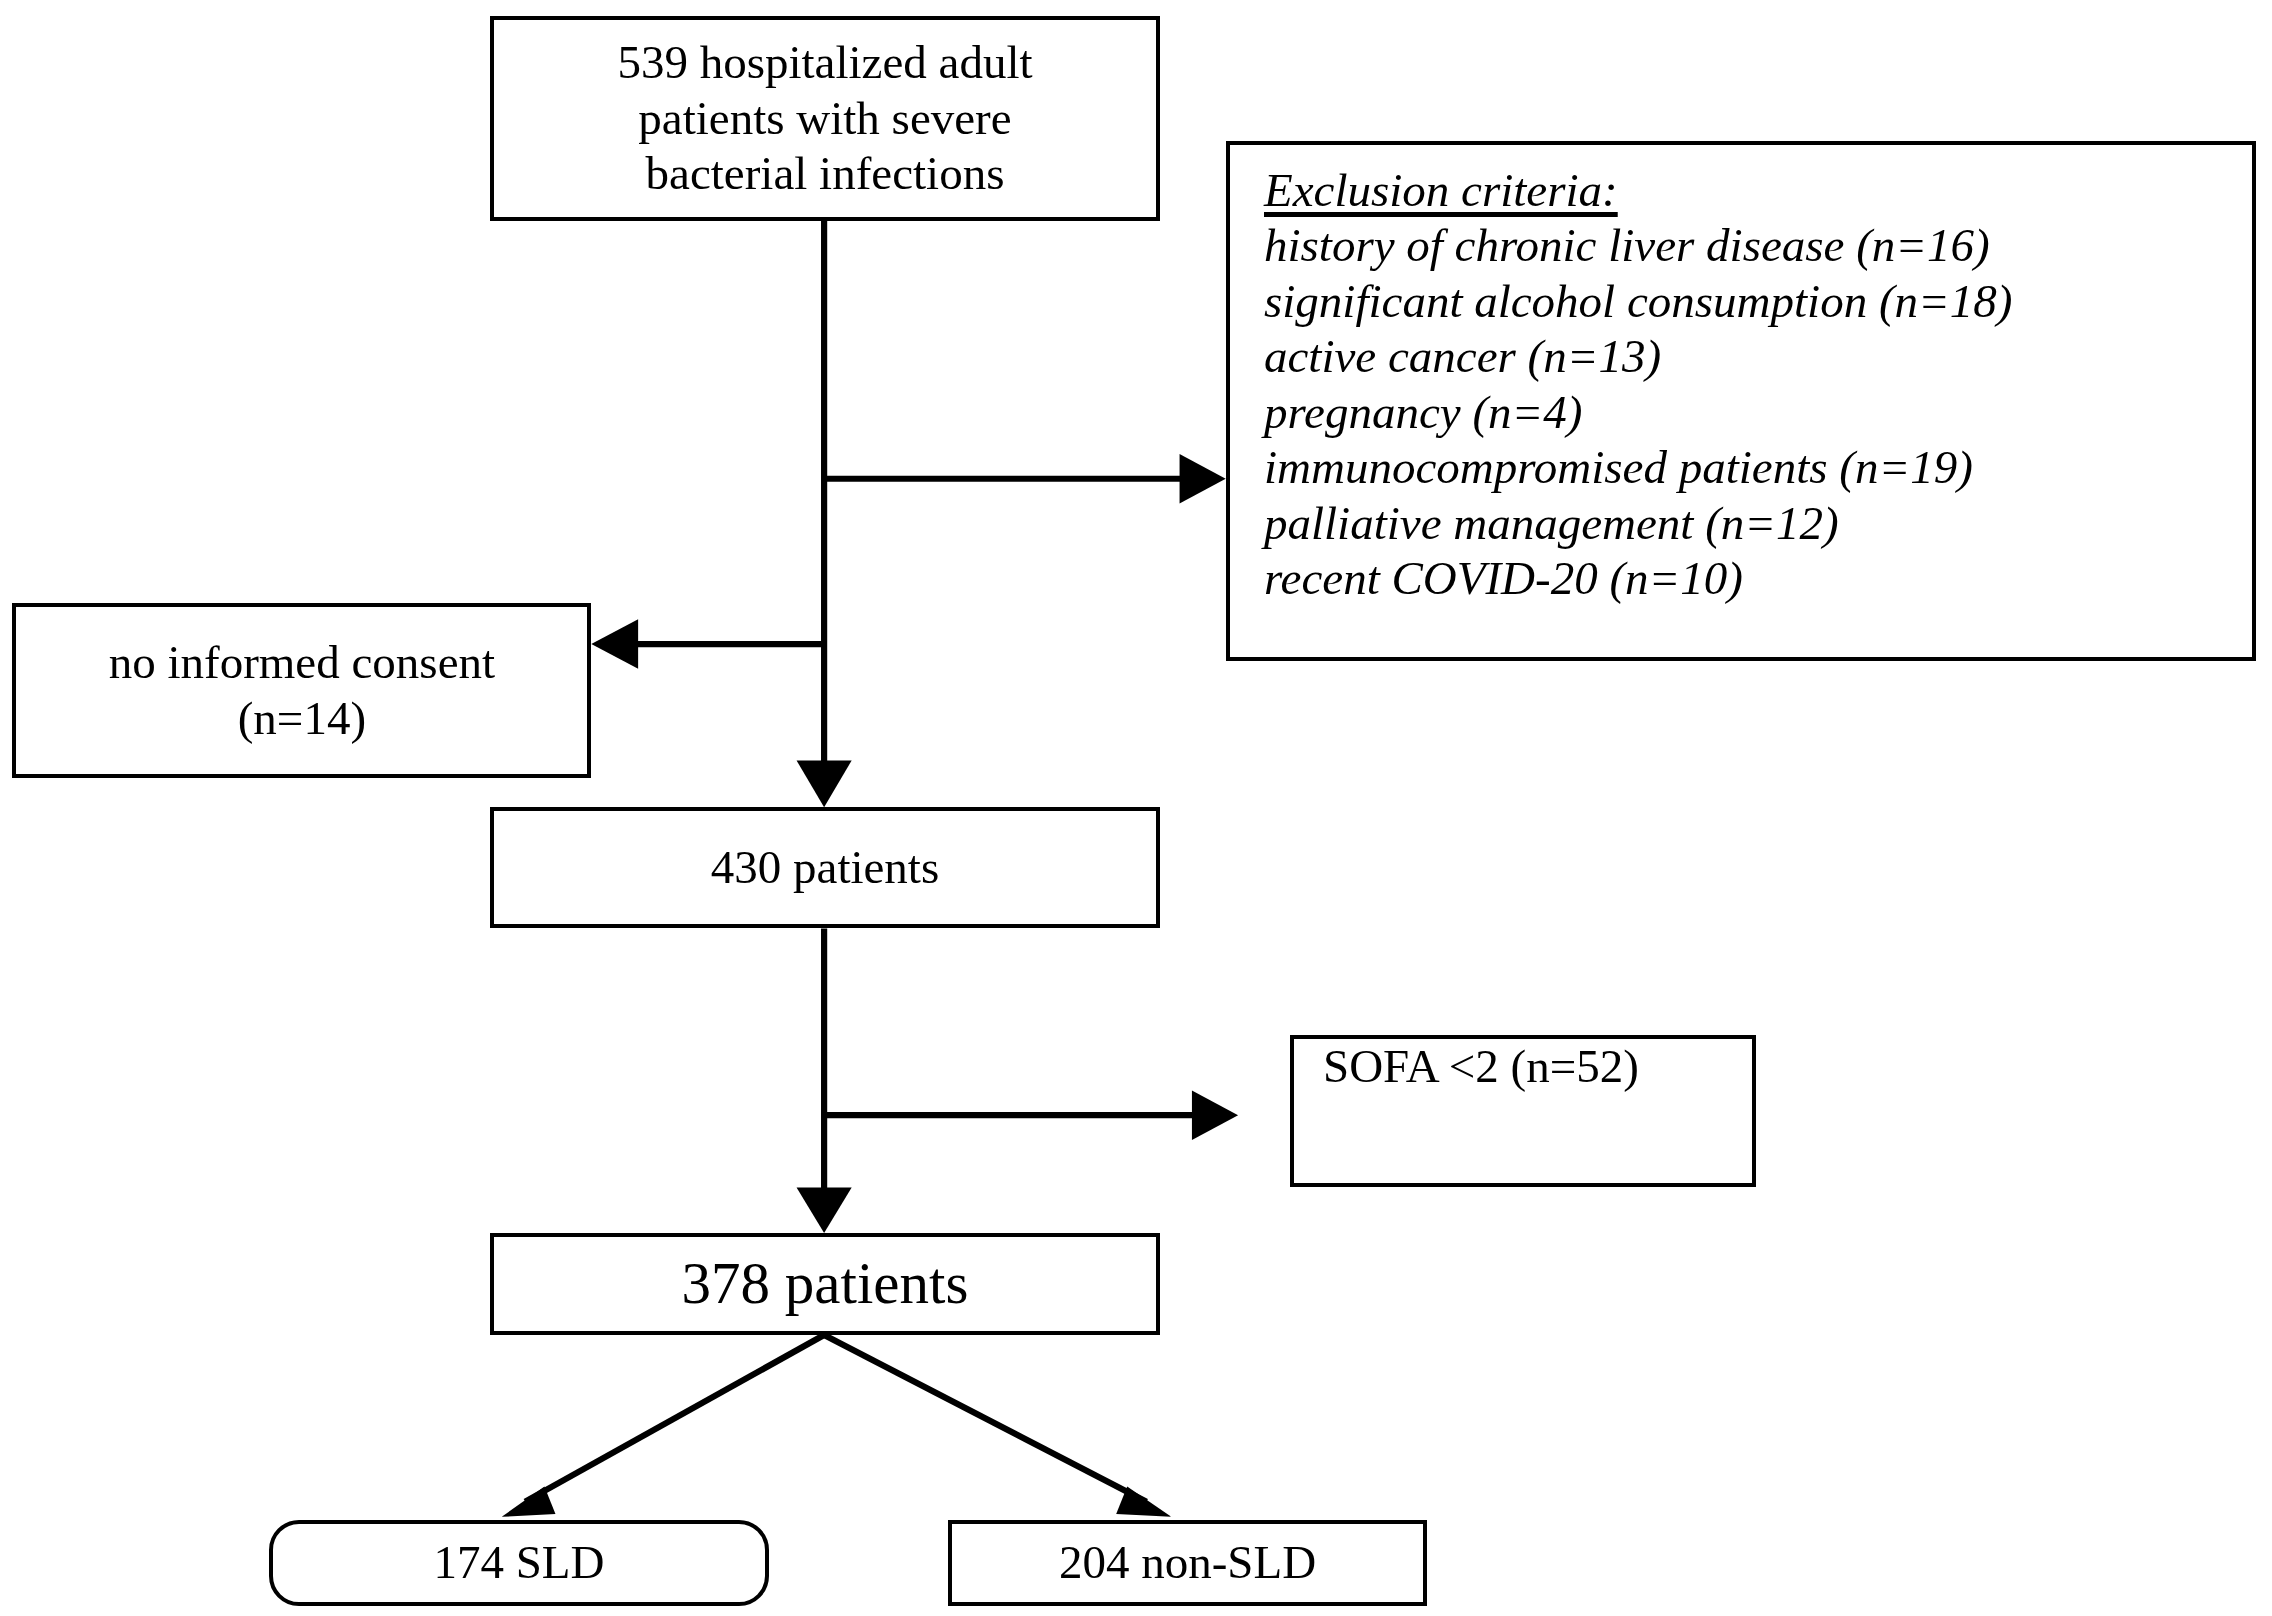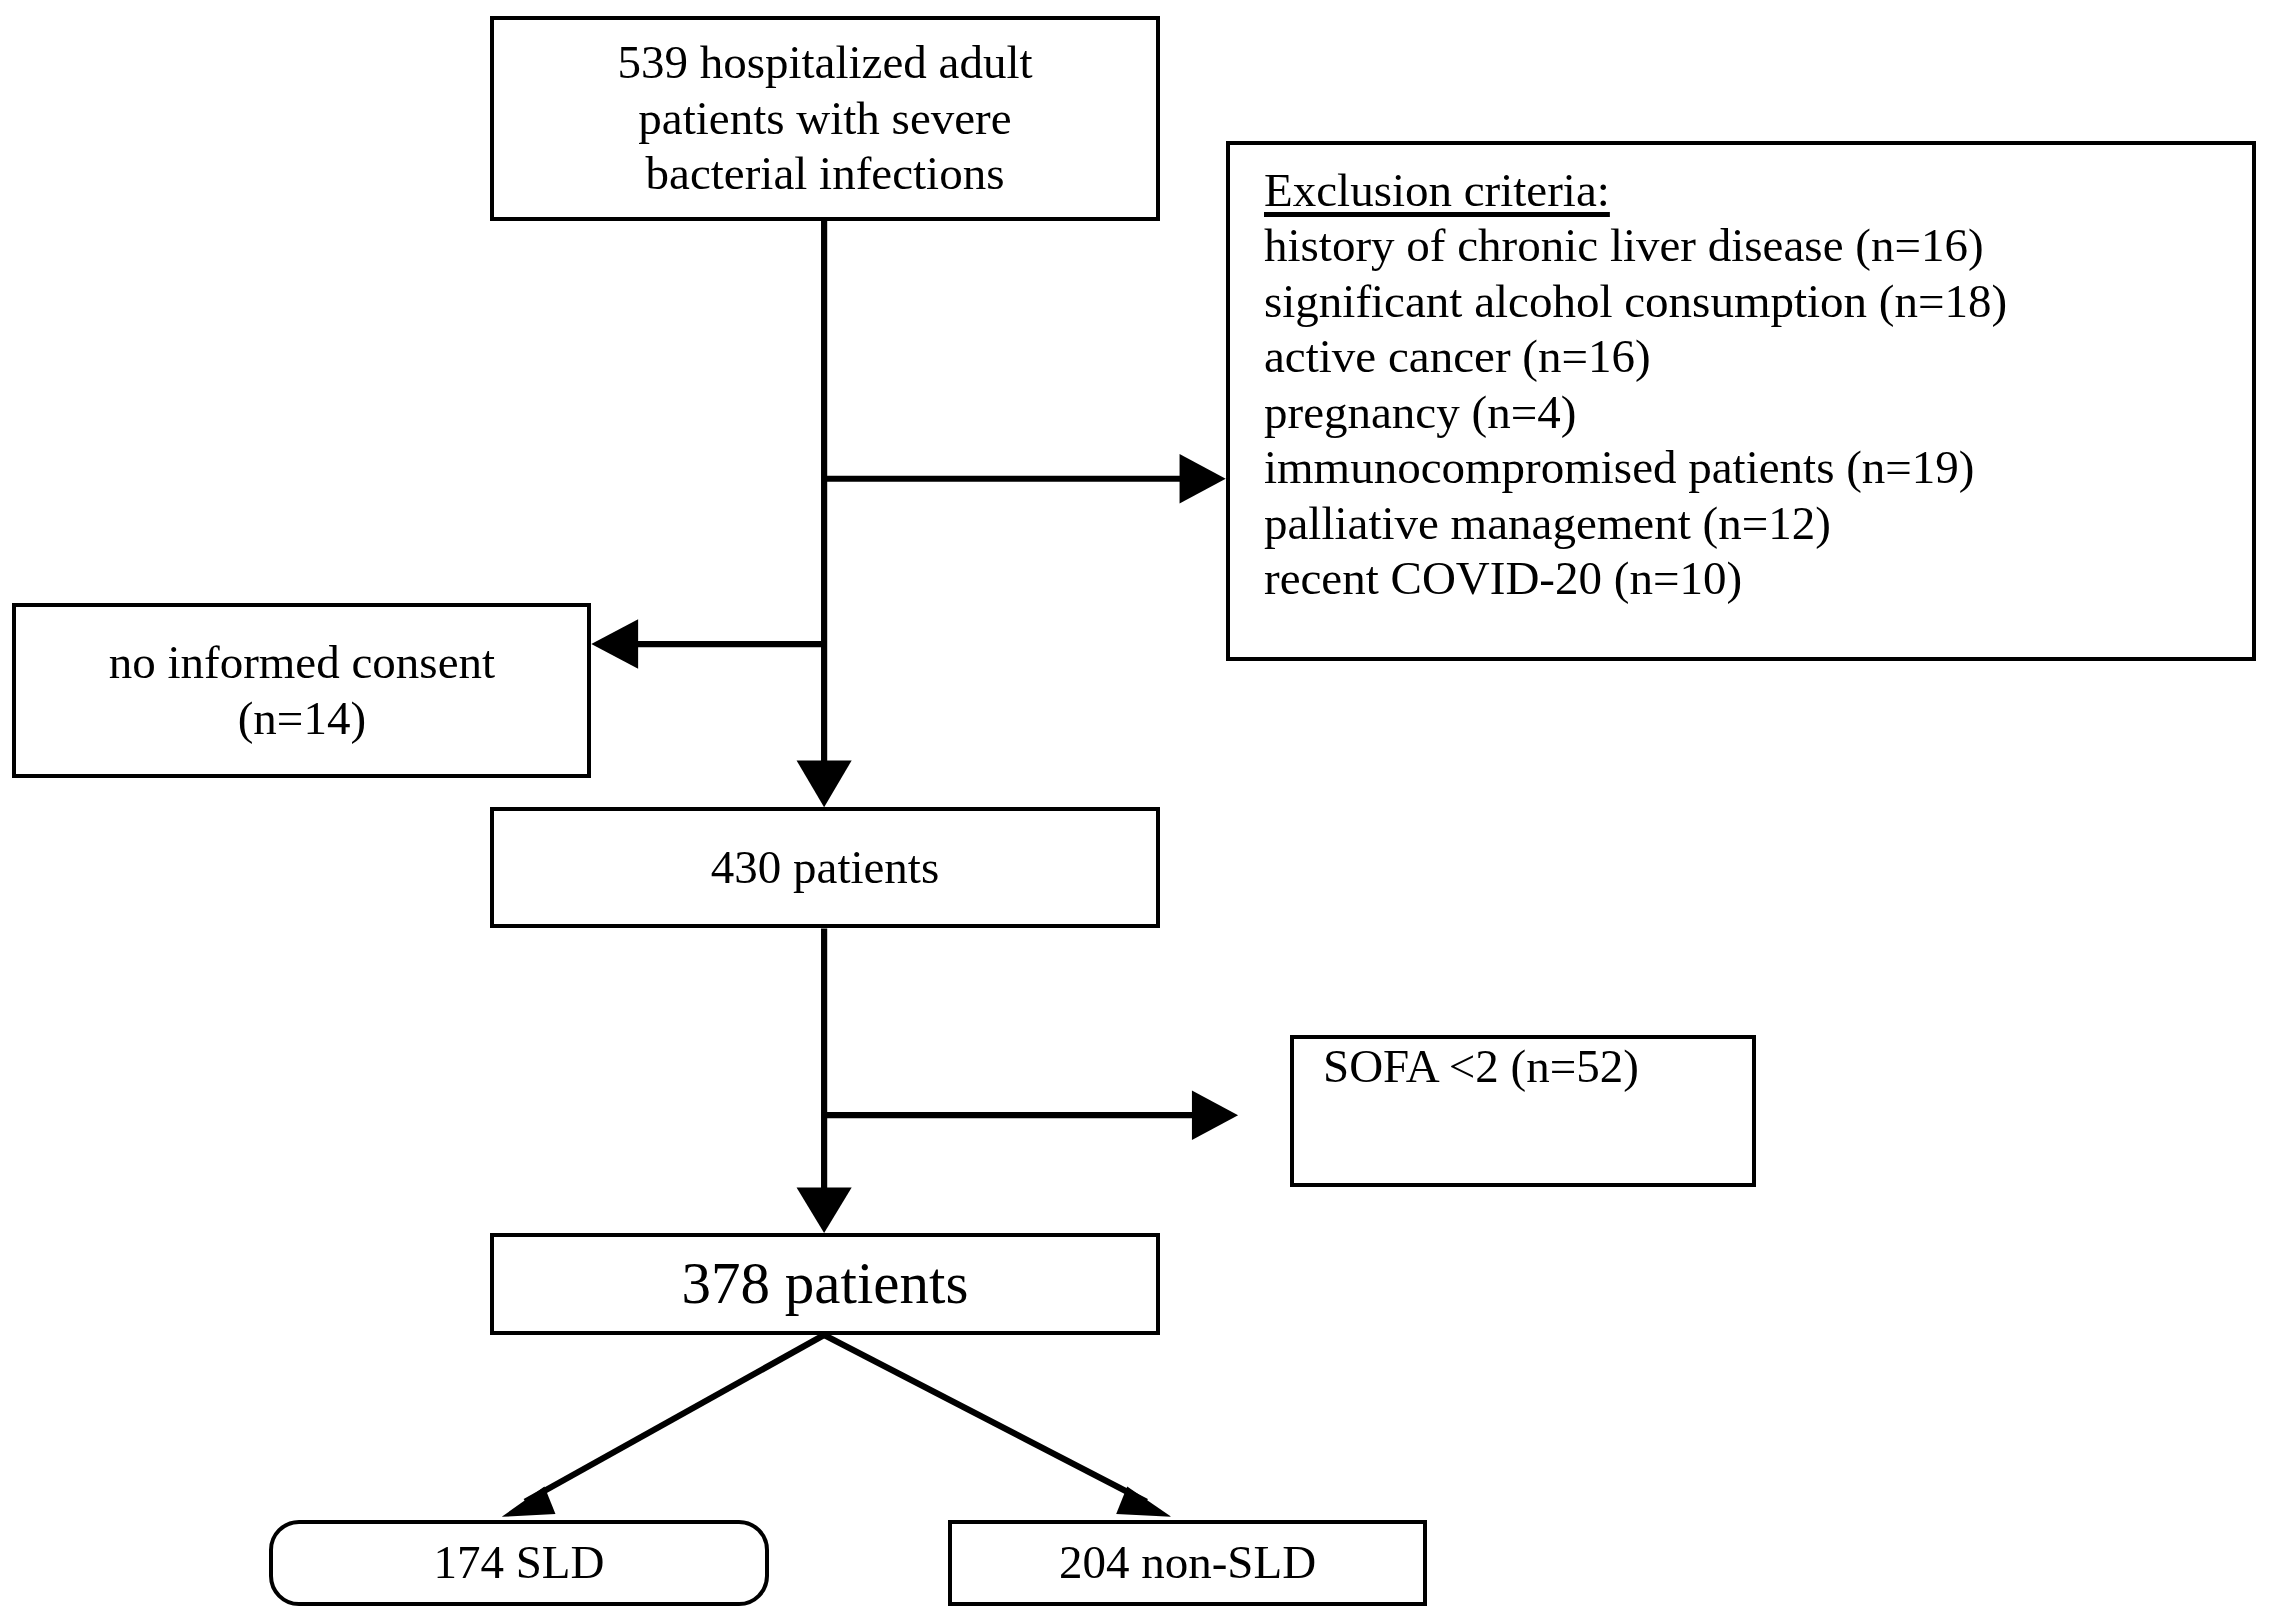--- a/index.html
+++ b/index.html
@@ -31,21 +31,21 @@
     display: block;
     text-align: left;
   }
   .txt {
     display: block;
     white-space: pre-line;
   }
   
   #box-source      { left: 490px;  top: 16px;   width: 670px;  height: 205px;  font-size: 47px; }
   #box-exclusion   { left: 1226px; top: 141px;  width: 1030px; height: 520px;  font-size: 47px;
-                     padding: 18px 0 0 34px; }
+                     padding: 18px 0 0 34px; font-style: italic; }
   #box-consent     { left: 12.4px;   top: 587px;  width: 579px;  height: 175px;  font-size: 47px; margin-top: 16px; }
   #box-430         { left: 490px;  top: 807px; width: 670px;  height: 121px;  font-size: 47px; }
   #box-sofa        { left: 1290px; top: 1035px; width: 466px;  height: 152px;  font-size: 47px;
                      padding-left: 29px; }
   #box-378         { left: 490px;  top: 1233px; width: 670px;  height: 102px;  font-size: 59px; }
   #box-sld         { left: 269px;  top: 1520px; width: 500px;  height: 86px;  font-size: 47px; border-radius: 30px; }
   #box-nonsld      { left: 927px; top: 1520px; width: 479px;  height: 86px;  font-size: 47px; margin-left: 21px; }
 
   .excl-line { display: block; }
   .excl-title { text-decoration: underline; text-decoration-thickness: 4.8px;
@@ -110,21 +110,21 @@
   <div class="box" id="box-source">
     <span class="txt">539 hospitalized adult
 patients with severe
 bacterial infections</span>
   </div>
 
   <div class="box left-align" id="box-exclusion">
     <span class="excl-line"><span class="excl-title">Exclusion criteria:</span></span>
     <span class="excl-line">history of chronic liver disease (n=16)</span>
     <span class="excl-line">significant alcohol consumption (n=18)</span>
-    <span class="excl-line">active cancer (n=16)</span>
+    <span class="excl-line">active cancer (n=13)</span>
     <span class="excl-line">pregnancy (n=4)</span>
     <span class="excl-line">immunocompromised patients (n=19)</span>
     <span class="excl-line">palliative management (n=12)</span>
     <span class="excl-line">recent COVID-20 (n=10)</span>
   </div>
 
   <div class="box" id="box-consent">
     <span class="txt">no informed consent
 (n=14)</span>
   </div>

